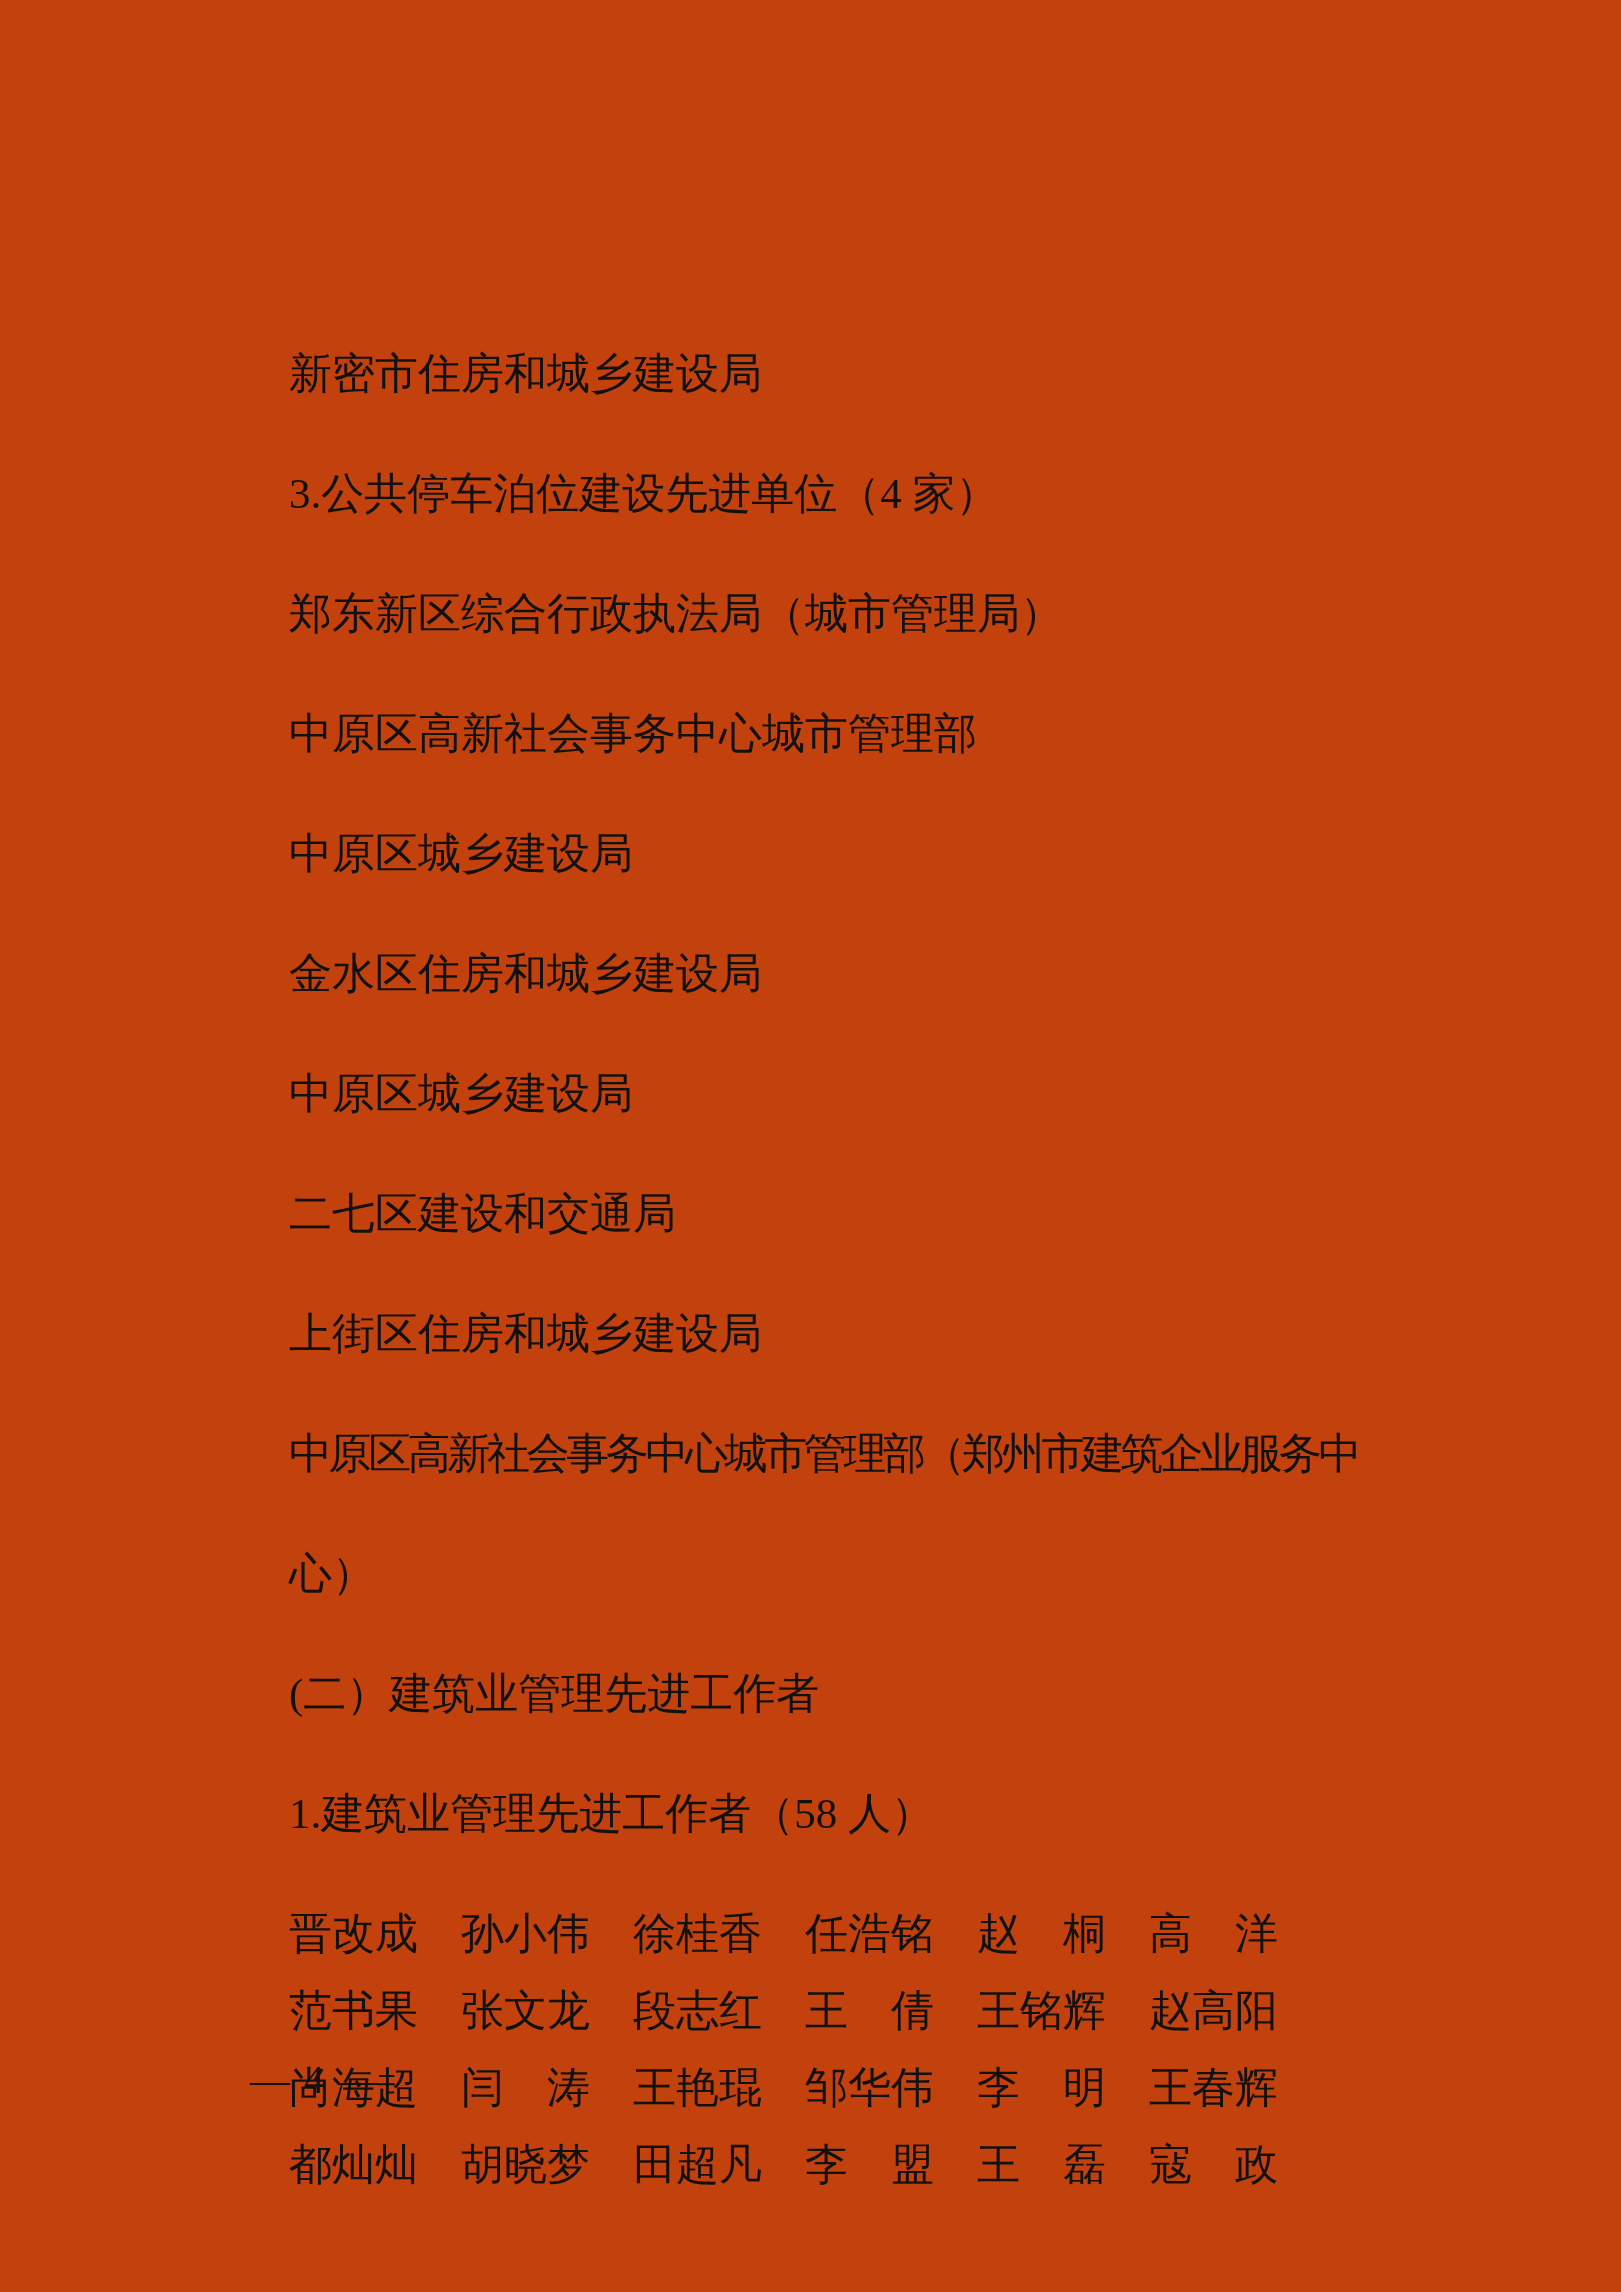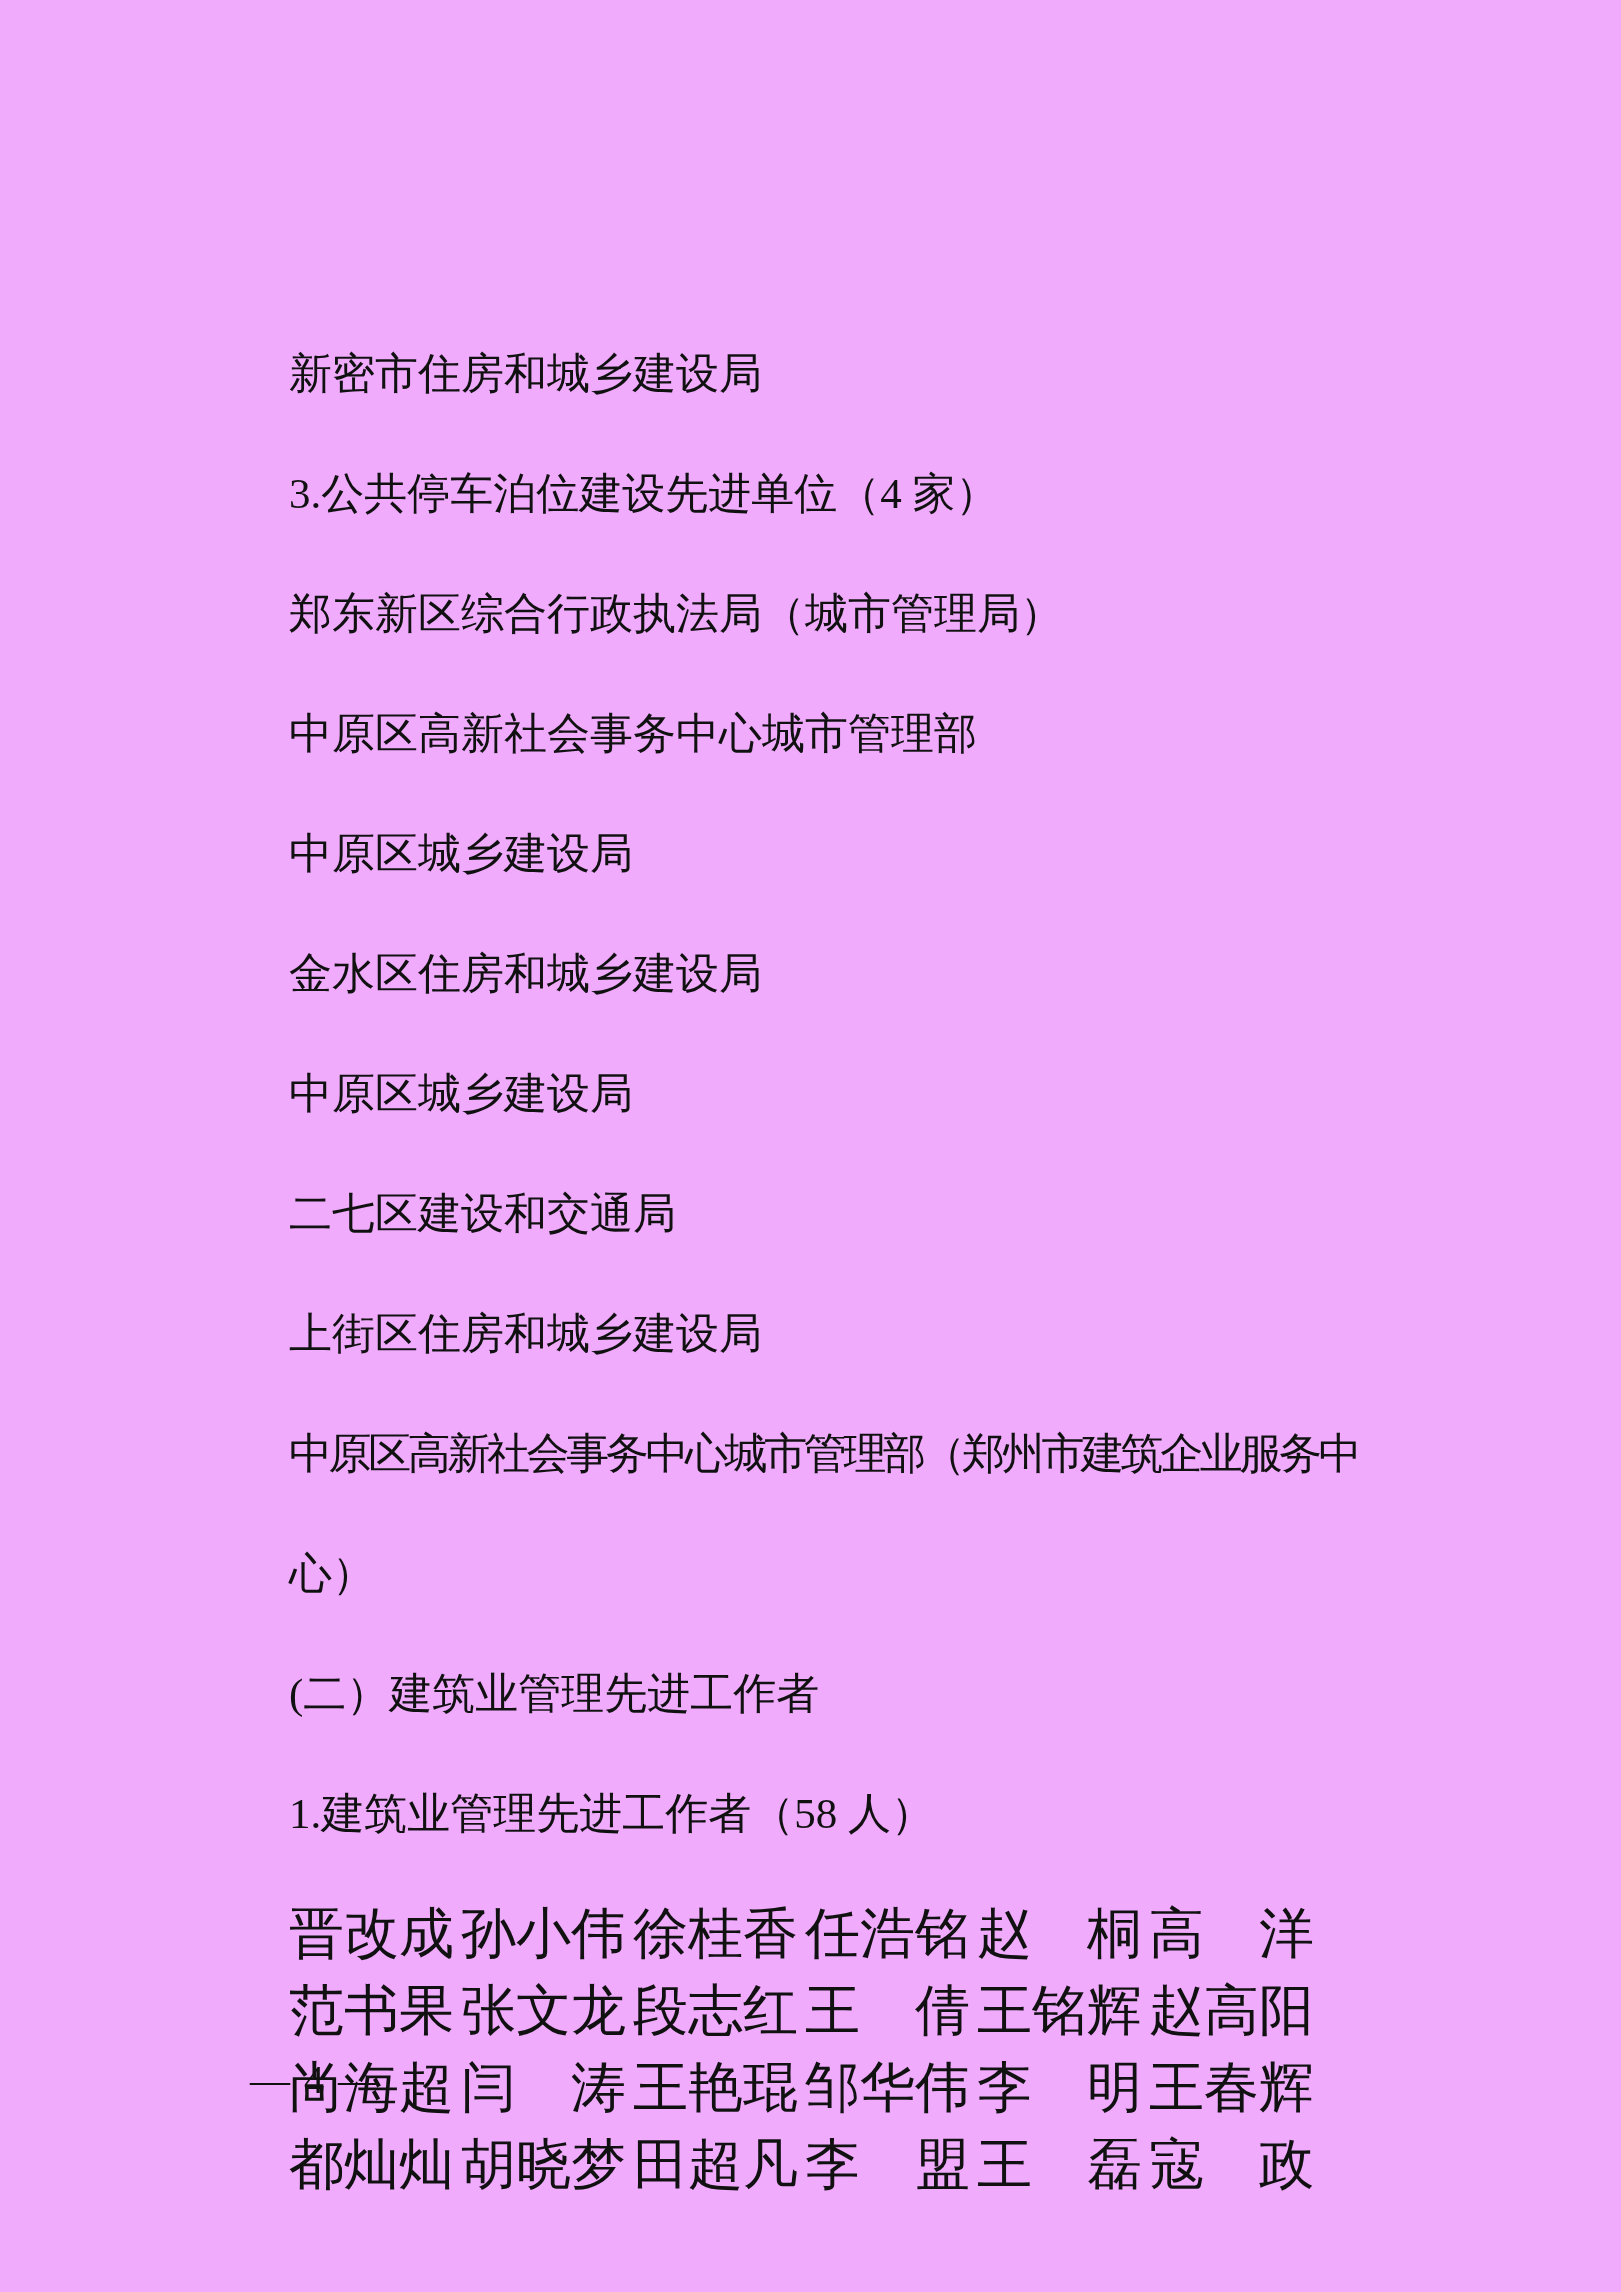--- a/index.html
+++ b/index.html
@@ -4,21 +4,21 @@
 <style>
   html, body {
     margin: 0;
     padding: 0;
     background: #ffffff;
   }
   .page {
     position: relative;
     width: 1621px;
     height: 2293px;
-    background: #f0abfc;
+    background: #c2410c;
     color: #111111;
     font-family: "Liberation Serif", "DejaVu Serif", serif;
     overflow: hidden;
   }
   .content {
     position: absolute;
     left: 289px;
     top: 292px;
     right: 176px;
   }
@@ -30,21 +30,21 @@
     letter-spacing: 0;
   }
   .line.squeeze {
     letter-spacing: -3.4px;
   }
   .name-row {
     height: 77px;
     display: flex;
     align-items: center;
     column-gap: 43px;
-    font-size: 55px;
+    font-size: 43px;
   }
   .name-cell {
     display: inline-block;
     width: 129px;
     white-space: pre;
     line-height: 77px;
   }
   .page-number {
     position: absolute;
     left: 250px;

